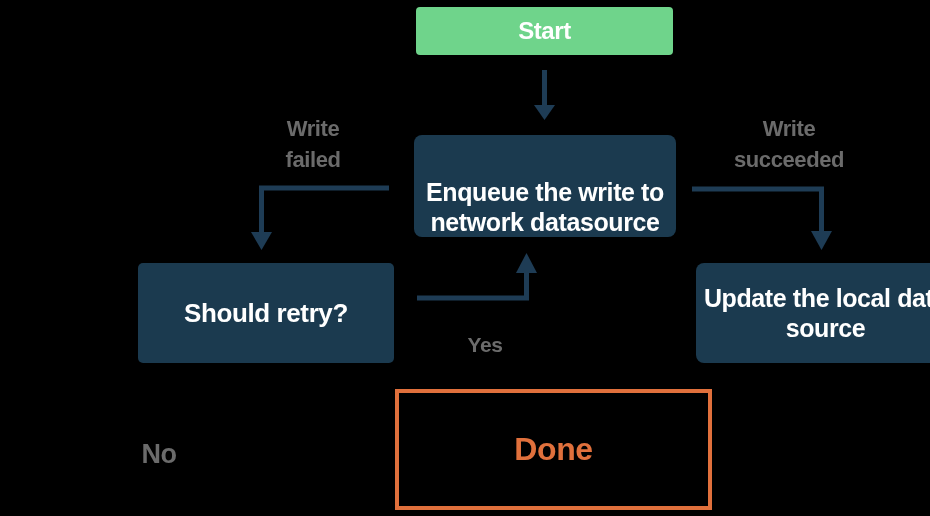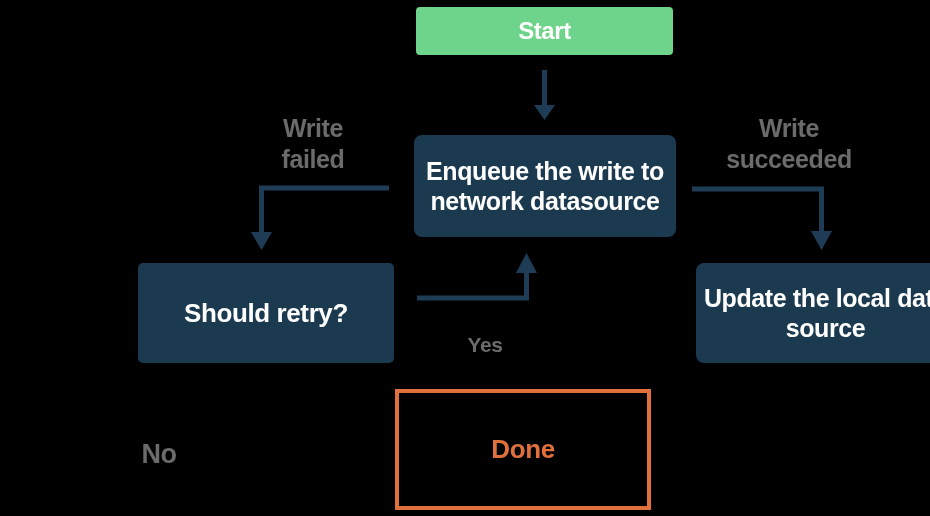--- a/index.html
+++ b/index.html
@@ -57,29 +57,29 @@
     border-radius: 5px;
     font-size: 26px;
   }
   .node-update {
     left: 660px; top: 263px; width: 259px; height: 100px;
     border-radius: 8px;
     font-size: 25px;
     line-height: 30px;
   }
   .node-done {
-    left: 359px; top: 389px; width: 256px; height: 121px;
+    left: 359px; top: 389px; width: 317px; height: 121px;
     box-sizing: border-box;
     border: 4px solid;
     background: transparent;
-    font-size: 26px;
+    font-size: 32px;
   }
   .edge-label {
     position: absolute;
-    font-size: 25px;
+    font-size: 22px;
     line-height: 31px;
     text-align: center;
     white-space: pre-line;
     letter-spacing: -0.4px;
   }
   .label-failed    { left: 197px; top: 113px; width: 160px; }
   .label-succeeded { left: 673px; top: 113px; width: 160px; }
   .label-yes       { left: 423px; top: 329px; width: 52px; font-size: 21px; }
   .label-no        { left: 103px; top: 439px; width: 40px; font-size: 27px; }
 </style>
@@ -104,21 +104,21 @@
     <g>
       <polyline class="edge-line" points="381,298 490.5,298 490.5,272" stroke="#1e3c55"></polyline>
       <polygon points="480,273 501,273 490.5,253" fill="#1e3c55"></polygon>
     </g>
   </svg>
 
   <div class="node node-start" style="background-color: rgb(111, 212, 139); color: rgb(255, 255, 255);">
     <span class="node-text">Start</span>
   </div>
 
-  <div class="node node-enqueue" style="background-color: rgb(27, 58, 79); color: rgb(255, 255, 255);">
+  <div class="node node-enqueue" style="background-color: rgb(27, 58, 79); color: rgb(255, 255, 255); align-items: flex-end;">
     <span class="node-text">Enqueue the write to
 network datasource</span>
   </div>
 
   <div class="node node-retry" style="background-color: rgb(27, 58, 79); color: rgb(255, 255, 255);">
     <span class="node-text">Should retry?</span>
   </div>
 
   <div class="node node-update" style="background-color: rgb(27, 58, 79); color: rgb(255, 255, 255);">
     <span class="node-text">Update the local data

